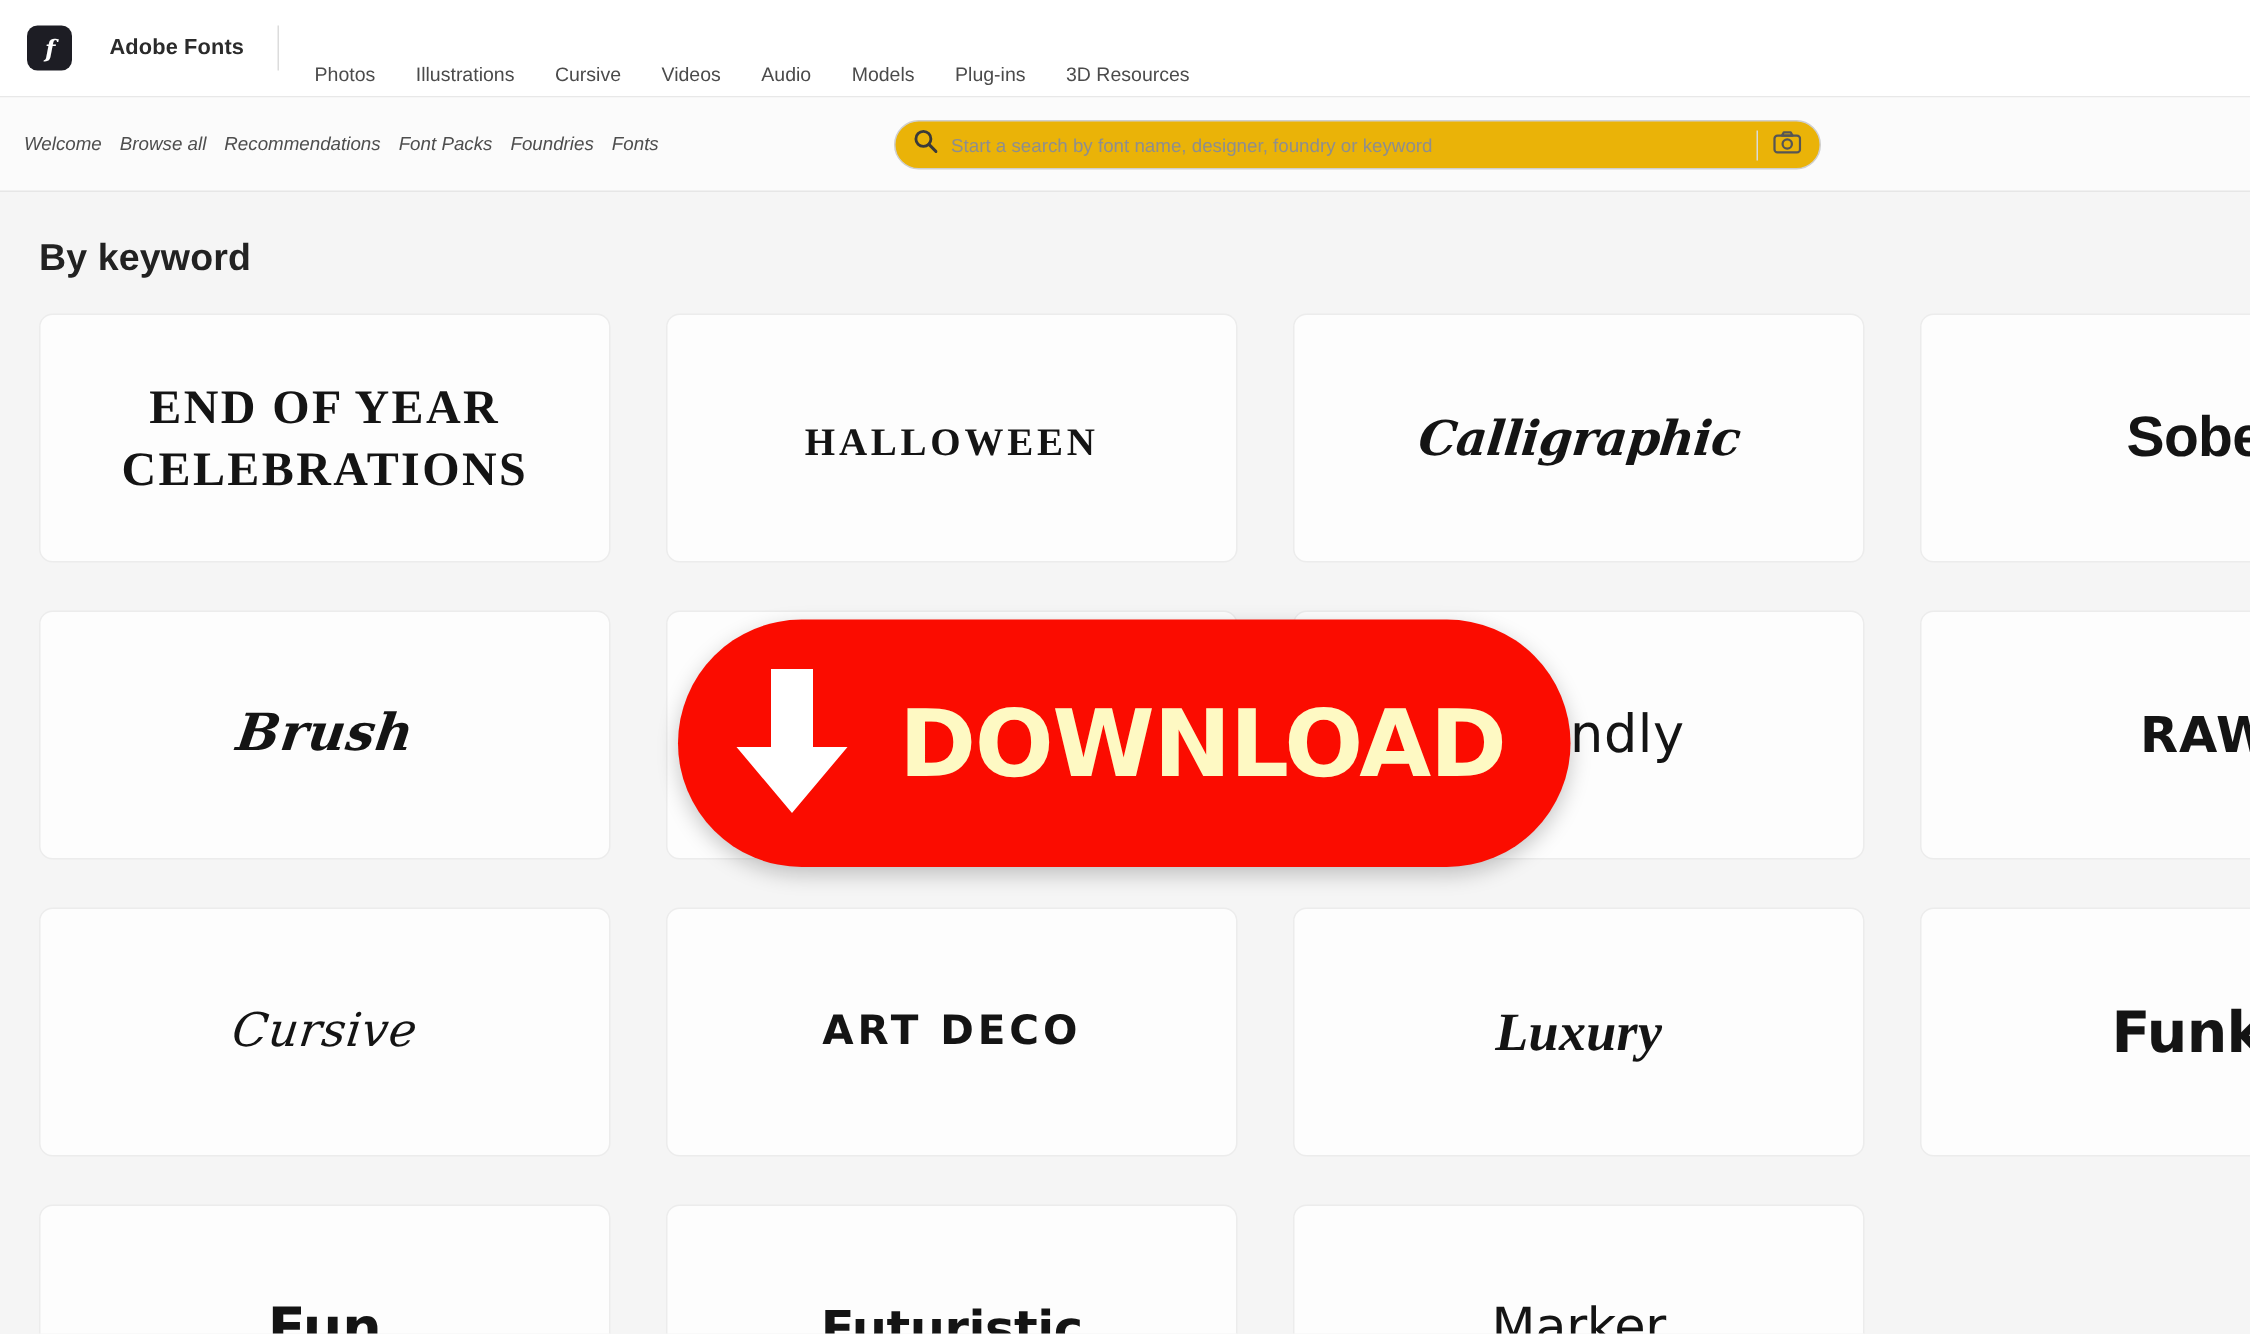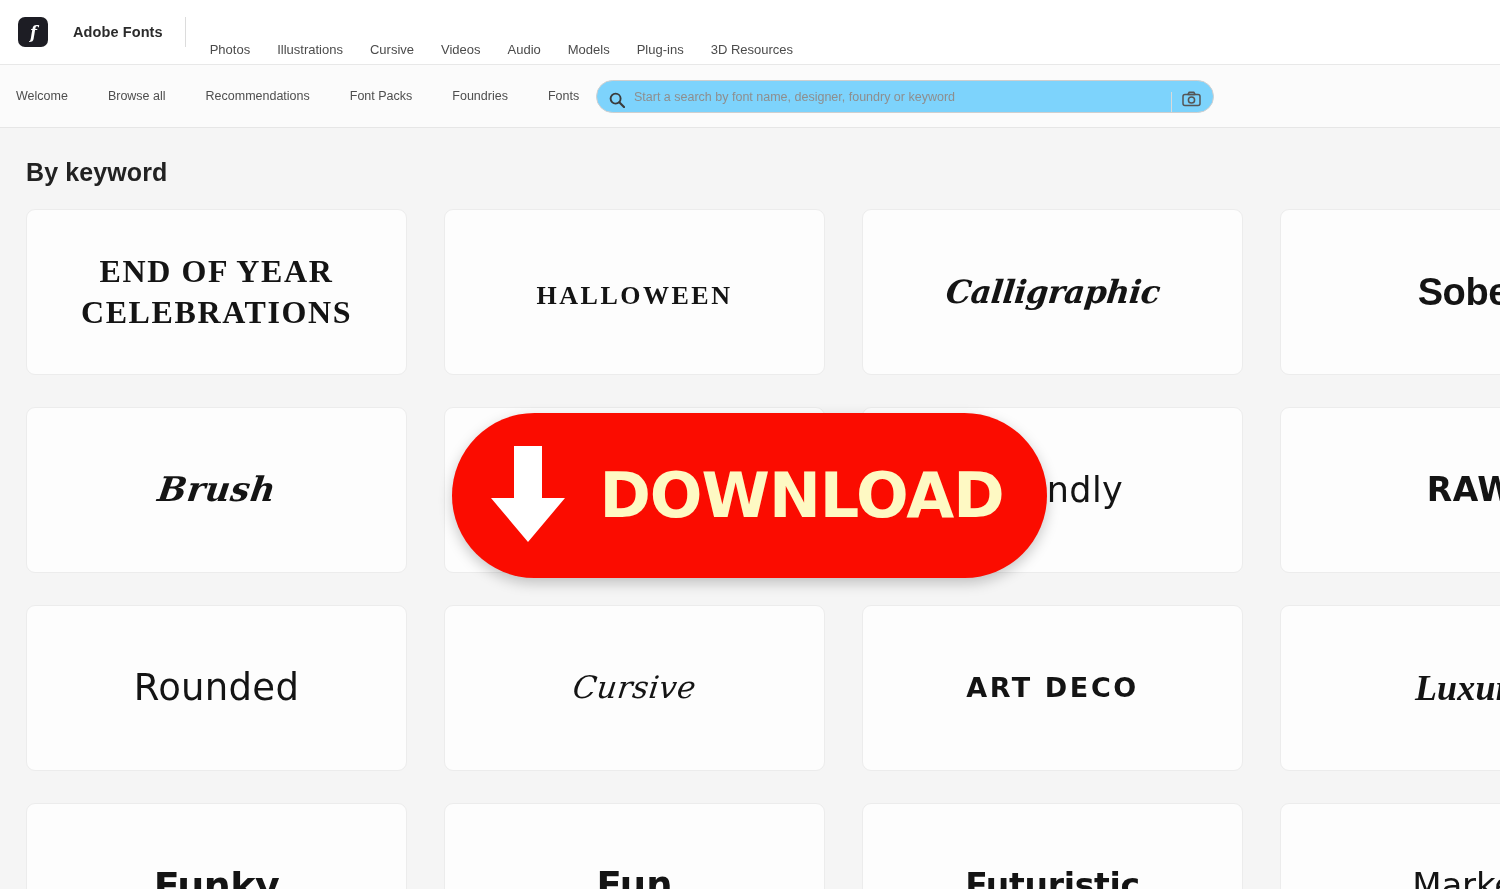--- a/index.html
+++ b/index.html
@@ -85,21 +85,22 @@
     border-bottom: 1px solid #e6e6e6;
     display: flex;
     align-items: center;
     padding-left: 16px;
     position: relative;
   }
 
   .subnav {
     display: flex;
     align-items: center;
-    gap: 40px;
+    gap: 12px;
+    font-style: italic;
   }
 
   .subnav-item {
     font-size: 12.5px;
     color: #4e4e4e;
     white-space: nowrap;
     cursor: pointer;
   }
 
   .searchwrap {
@@ -108,23 +109,23 @@
     top: 80px;
     width: 618px;
     height: 33px;
   }
 
   .searchbox {
     width: 100%;
     height: 100%;
     border: 1px solid #cfcfcf;
     border-radius: 17px;
-    background: #7dd3fc;
-    display: flex;
-    align-items: flex-end;
+    background: #eab308;
+    display: flex;
+    align-items: center;
     padding: 0 6px 0 12px;
   }
 
   .search-icon { flex: none; display: block; margin-right: 9px; }
 
   .search-input {
     flex: 1 1 auto;
     border: none;
     outline: none;
     background: transparent;
@@ -412,23 +413,20 @@
       <span class="card-label s-funky">Bold</span>
     </div>
     <div class="card">
       <span class="card-label s-friendly">Friendly</span>
     </div>
     <div class="card">
       <span class="card-label s-raw">Raw</span>
     </div>
 
     <div class="card">
-      <span class="card-label s-rounded">Rounded</span>
-    </div>
-    <div class="card">
       <span class="card-label s-cursive">Cursive</span>
     </div>
     <div class="card">
       <span class="card-label s-deco">Art Deco</span>
     </div>
     <div class="card">
       <span class="card-label s-luxury">Luxury</span>
     </div>
 
     <div class="card">

